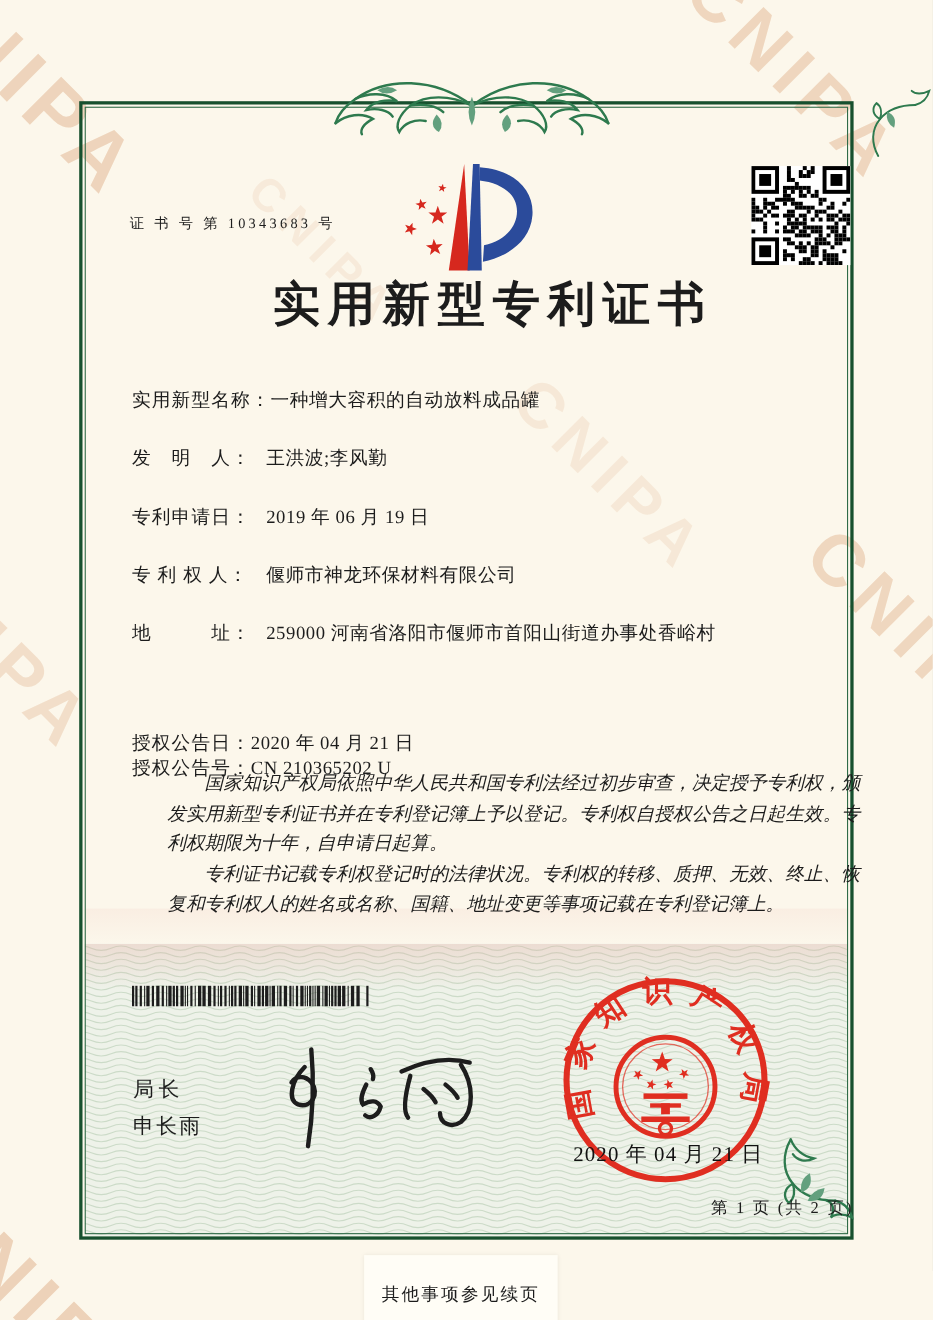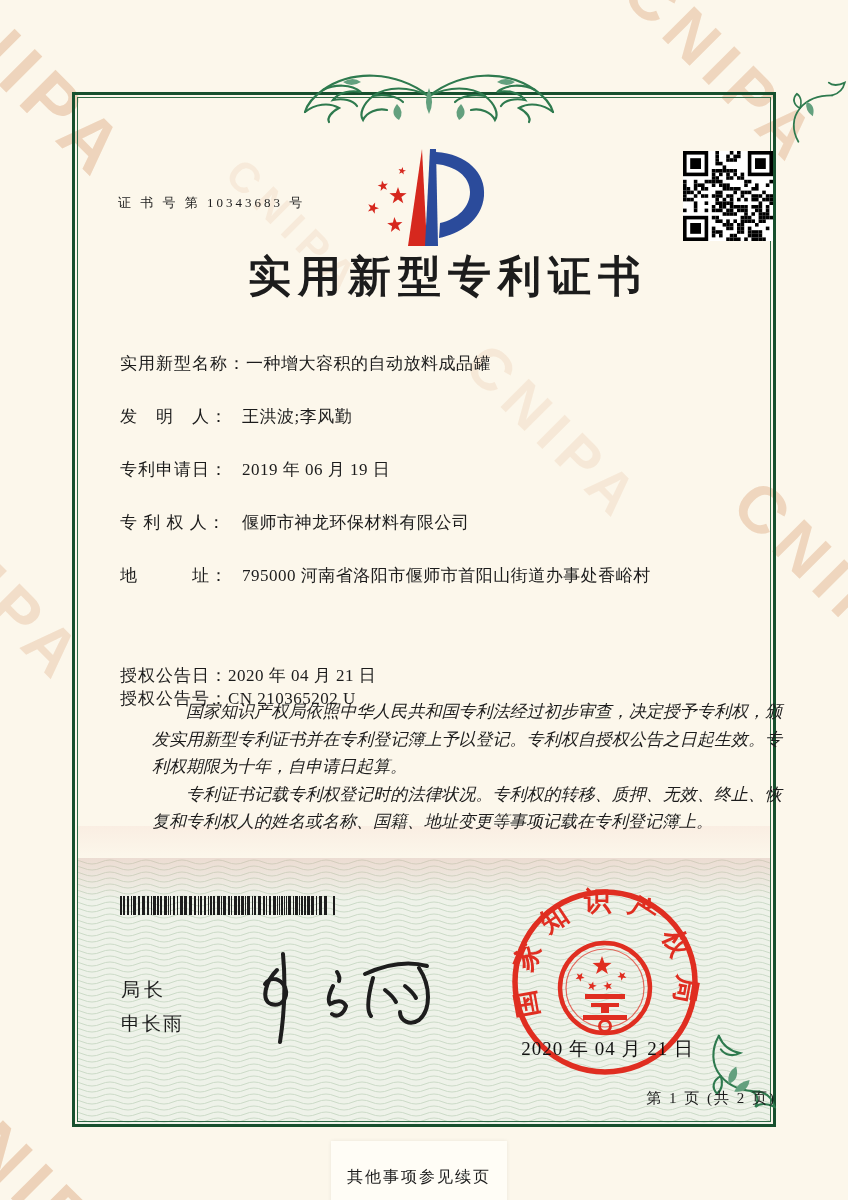--- a/index.html
+++ b/index.html
@@ -407,21 +407,21 @@
       <rect x="7.2" y="72" width="10.8" height="10.8" fill="#000"></rect>
     </svg>
 
   <h1 class="title">实用新型专利证书</h1>
 
   <div class="fields" id="fields">
       <div class="frow"><span class="flabel">实用新型名称：</span><span class="fvalue">一种增大容积的自动放料成品罐</span></div>
       <div class="frow"><span class="flabel">发　明　人：</span><span class="fvalue">王洪波;李风勤</span></div>
       <div class="frow"><span class="flabel">专利申请日：</span><span class="fvalue">2019 年 06 月 19 日</span></div>
       <div class="frow"><span class="flabel">专 利 权 人：</span><span class="fvalue">偃师市神龙环保材料有限公司</span></div>
-      <div class="frow"><span class="flabel">地　　　址：</span><span class="fvalue">795000 河南省洛阳市偃师市首阳山街道办事处香峪村</span></div>
+      <div class="frow"><span class="flabel">地　　　址：</span><span class="fvalue">259000 河南省洛阳市偃师市首阳山街道办事处香峪村</span></div>
     </div>
 
   <div class="grantrow">
     <span><span class="flabel" style="min-width:0">授权公告日：</span><span class="fvalue">2020 年 04 月 21 日</span></span>
     <span><span class="flabel" style="min-width:0">授权公告号：</span><span class="fvalue">CN 210365202 U</span></span>
   </div>
 
   <div class="body-text" id="paras">
       <p>国家知识产权局依照中华人民共和国专利法经过初步审查，决定授予专利权，颁发实用新型专利证书并在专利登记簿上予以登记。专利权自授权公告之日起生效。专利权期限为十年，自申请日起算。</p>
       <p>专利证书记载专利权登记时的法律状况。专利权的转移、质押、无效、终止、恢复和专利权人的姓名或名称、国籍、地址变更等事项记载在专利登记簿上。</p>

